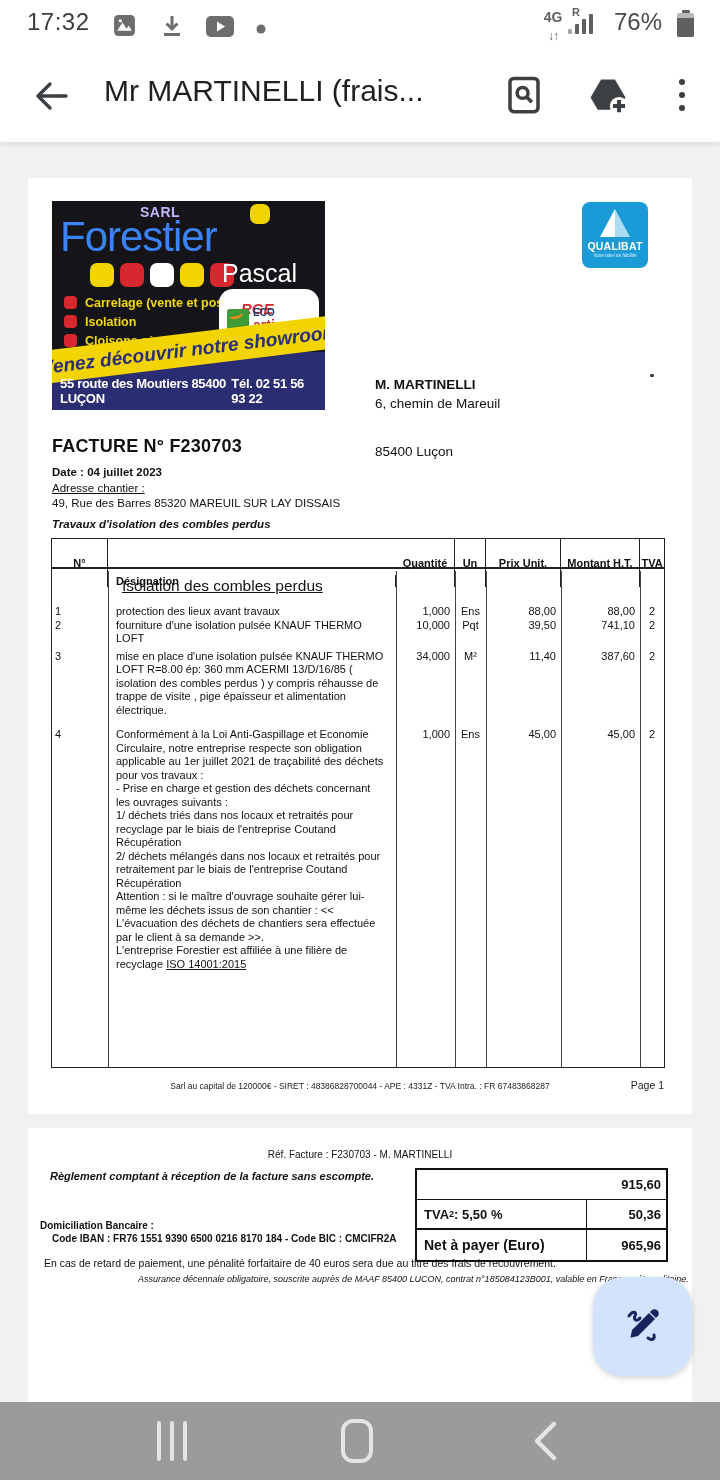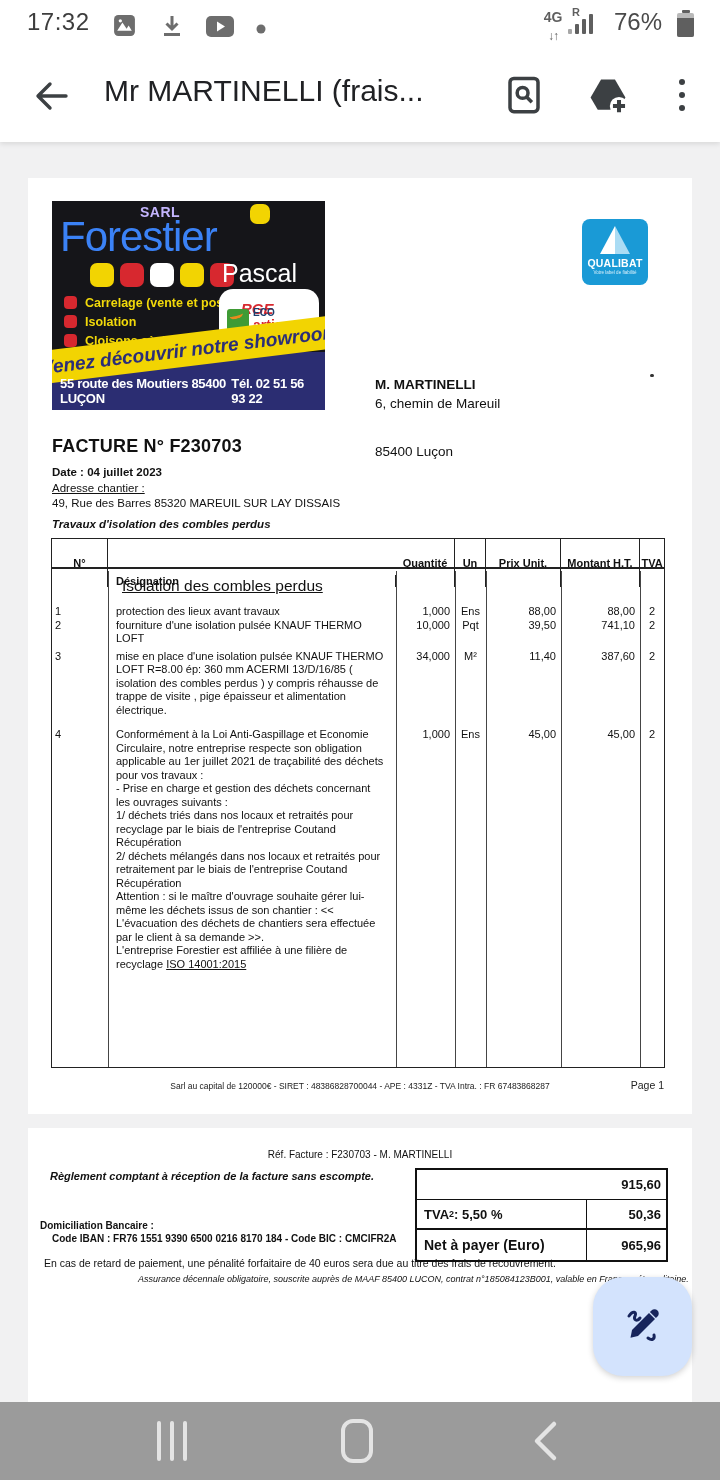--- a/index.html
+++ b/index.html
@@ -56,21 +56,21 @@
   .rge .eco { position:absolute; left:34px; top:18px; color:#1c3f6e; font-size:10px; font-weight:bold; }
   .rge .art { position:absolute; left:34px; top:28px; color:#d7282f; font-size:14px; font-weight:800; }
   .rge .tag { position:absolute; left:6px; top:46px; color:#8a8a8a; font-size:5px; }
   .lg-navy { position:absolute; left:0; bottom:0; width:273px; height:58px; background:#2b2d72; }
   .lg-band { position:absolute; left:-12px; top:132px; width:300px; height:33px; background:#f2d402; transform:rotate(-7deg); display:flex; align-items:center; justify-content:center; }
   .lg-band span { color:#2b2e78; font-size:19px; font-weight:800; font-style:italic; white-space:nowrap; }
   .lg-addr { position:absolute; left:0; bottom:4px; width:273px; display:flex; justify-content:space-between; padding:0 8px; }
   .lg-addr span { color:#ffffff; font-size:13px; font-weight:bold; letter-spacing:-.3px; }
 
   
-  .qualibat { position:absolute; left:554px; top:24px; width:66px; height:66px; background:#1a9ad6; border-radius:8px; text-align:center;margin-top:17px; }
+  .qualibat { position:absolute; left:554px; top:24px; width:66px; height:66px; background:#1a9ad6; border-radius:8px; text-align:center; }
   .qb-pyr { margin:6px auto 0; width:44px; height:30px; position:relative; }
   .qb-name { color:#ffffff; font-size:10.5px; font-weight:bold; letter-spacing:.2px; margin-top:2px; }
   .qb-tag { color:#d9f0fb; font-size:4.5px; margin-top:1px; }
 
   
   .client { position:absolute; left:347px; top:197px; font-size:13.5px; line-height:19px; }
   .client .nm { font-weight:bold; }
   .client .ct { margin-top:29px; }
   .stray { position:absolute; left:622px; top:196px; width:4px; height:3px; background:#333; border-radius:2px; }
 

